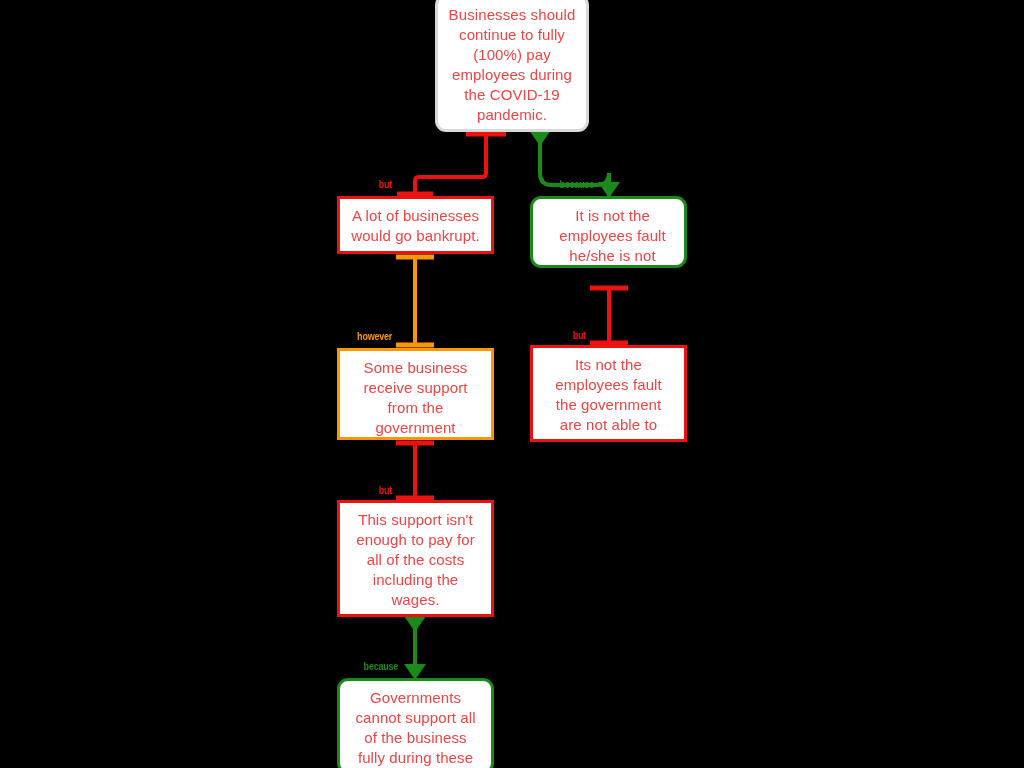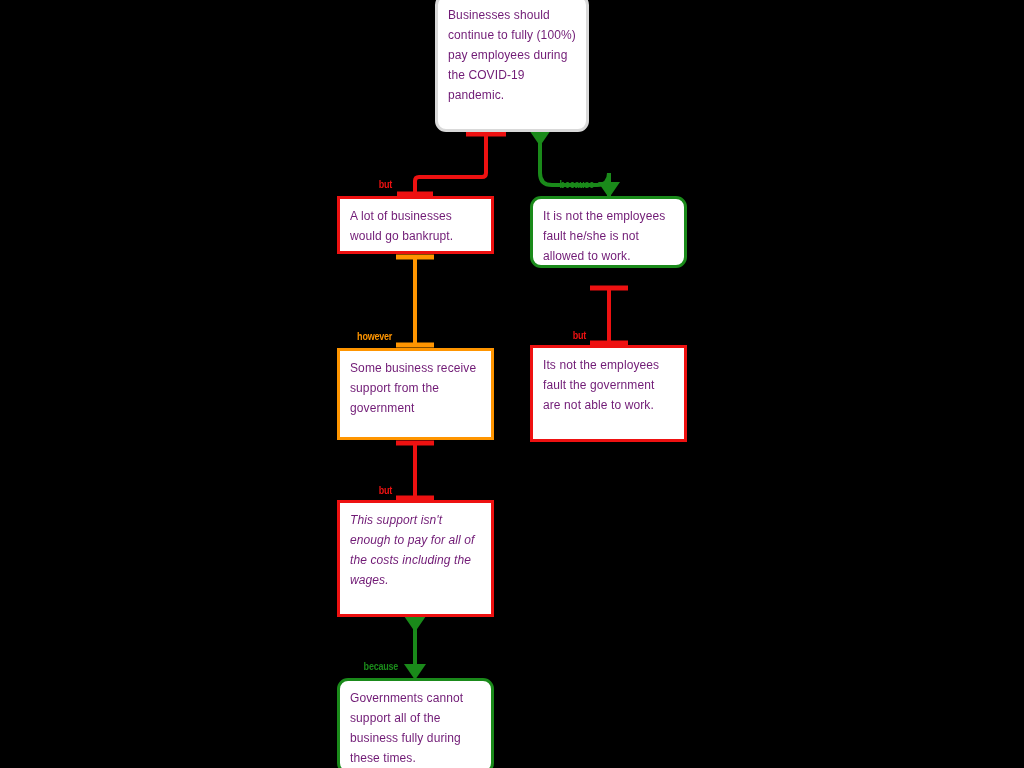--- a/index.html
+++ b/index.html
@@ -19,26 +19,27 @@
   
   .node {
     position: absolute;
     background: #ffffff;
     box-sizing: border-box;
     border-style: solid;
     overflow: hidden;
   }
   .node .node-text {
     display: block;
-    color: #701a75;
+    color: #ef4444;
     font-family: "Liberation Sans", sans-serif;
-    font-size: 12px;
+    font-size: 15px;
     line-height: 20px;
     letter-spacing: 0.1px;
     white-space: pre-line;
+    text-align: center;
   }
 
   .node.root    { border-color: #d9d9d9; border-width: 3px; border-radius: 11px; }
   .node.con     { border-color: #ee1111; border-width: 3px; border-radius: 0px; }
   .node.pro     { border-color: #1a8a1a; border-width: 3px; border-radius: 11px; }
   .node.neutral { border-color: #ff9500; border-width: 3px; border-radius: 0px; }
 
   
   .connector {
     position: absolute;
@@ -134,21 +135,21 @@
   </div>
 
   <div class="node neutral" style="left:337px; top:348px; width:157px; height:92px; padding:7px 10px 6px 10px;">
     <span class="node-text">Some business receive support from the government</span>
   </div>
 
   <div class="node con" style="left:530px; top:345px; width:157px; height:97px; padding:7px 10px 6px 10px;">
     <span class="node-text">Its not the employees fault the government are not able to work.</span>
   </div>
 
-  <div class="node con" style="left:337px; top:500px; width:157px; height:117px; padding:7px 10px 6px 10px;font-style:italic;">
+  <div class="node con" style="left:337px; top:500px; width:157px; height:117px; padding:7px 10px 6px 10px;">
     <span class="node-text">This support isn't enough to pay for all of the costs including the wages.</span>
   </div>
 
   <div class="node pro" style="left:337px; top:678px; width:157px; height:96px; padding:7px 10px 6px 10px;">
     <span class="node-text">Governments cannot support all of the business fully during these times.</span>
   </div>
 
 </div>
 
 </body></html>

